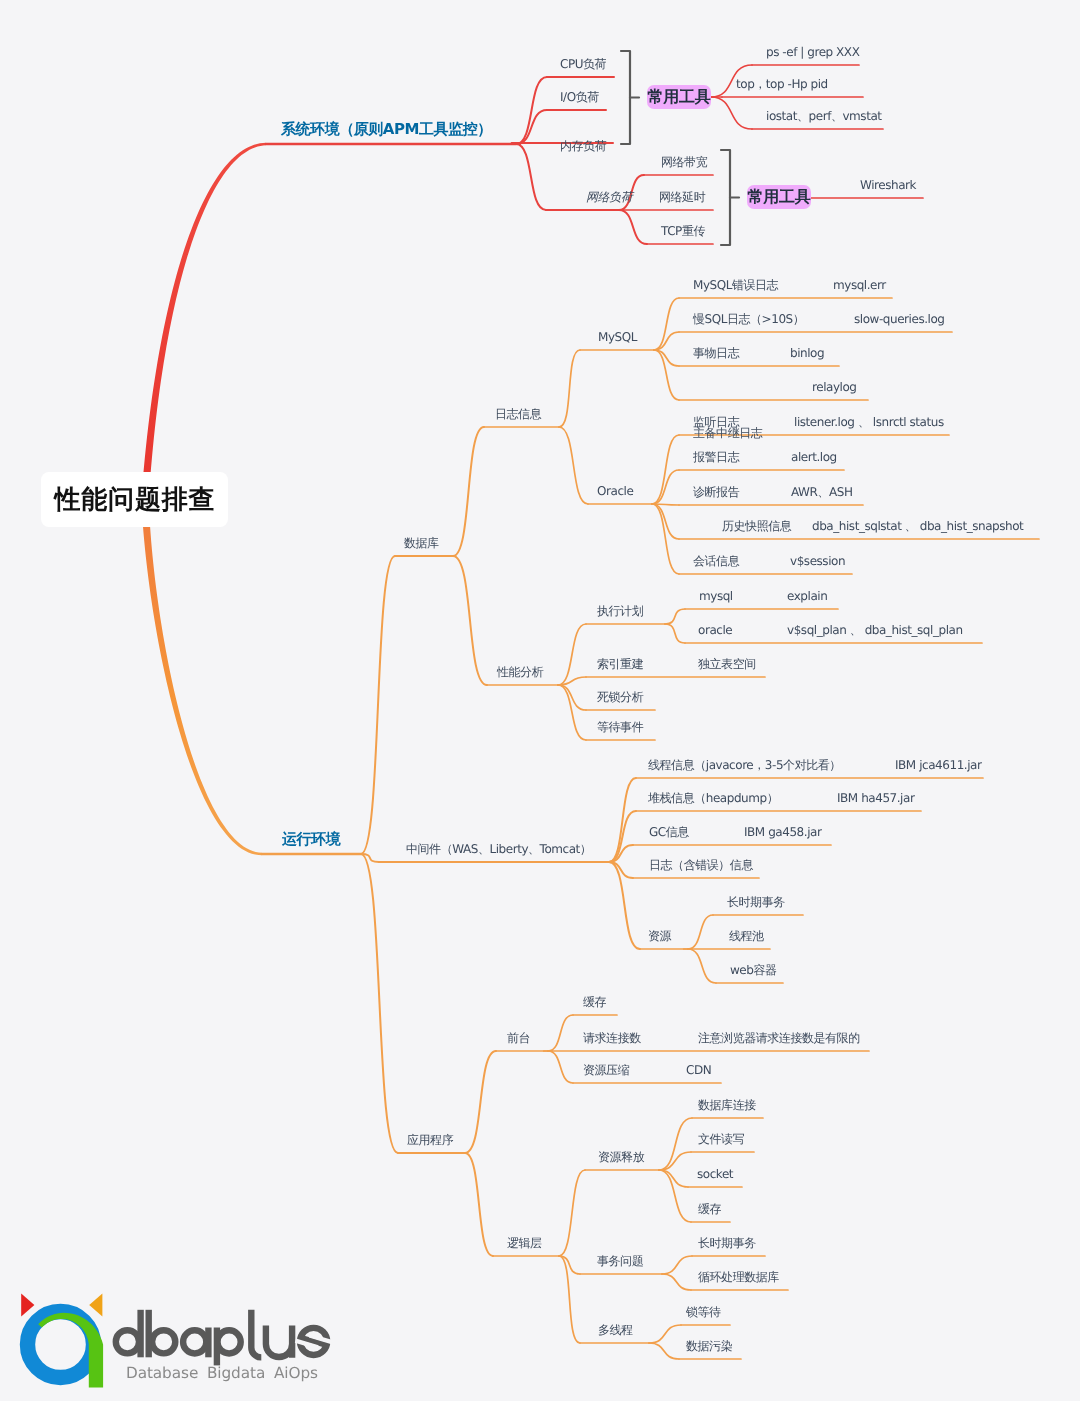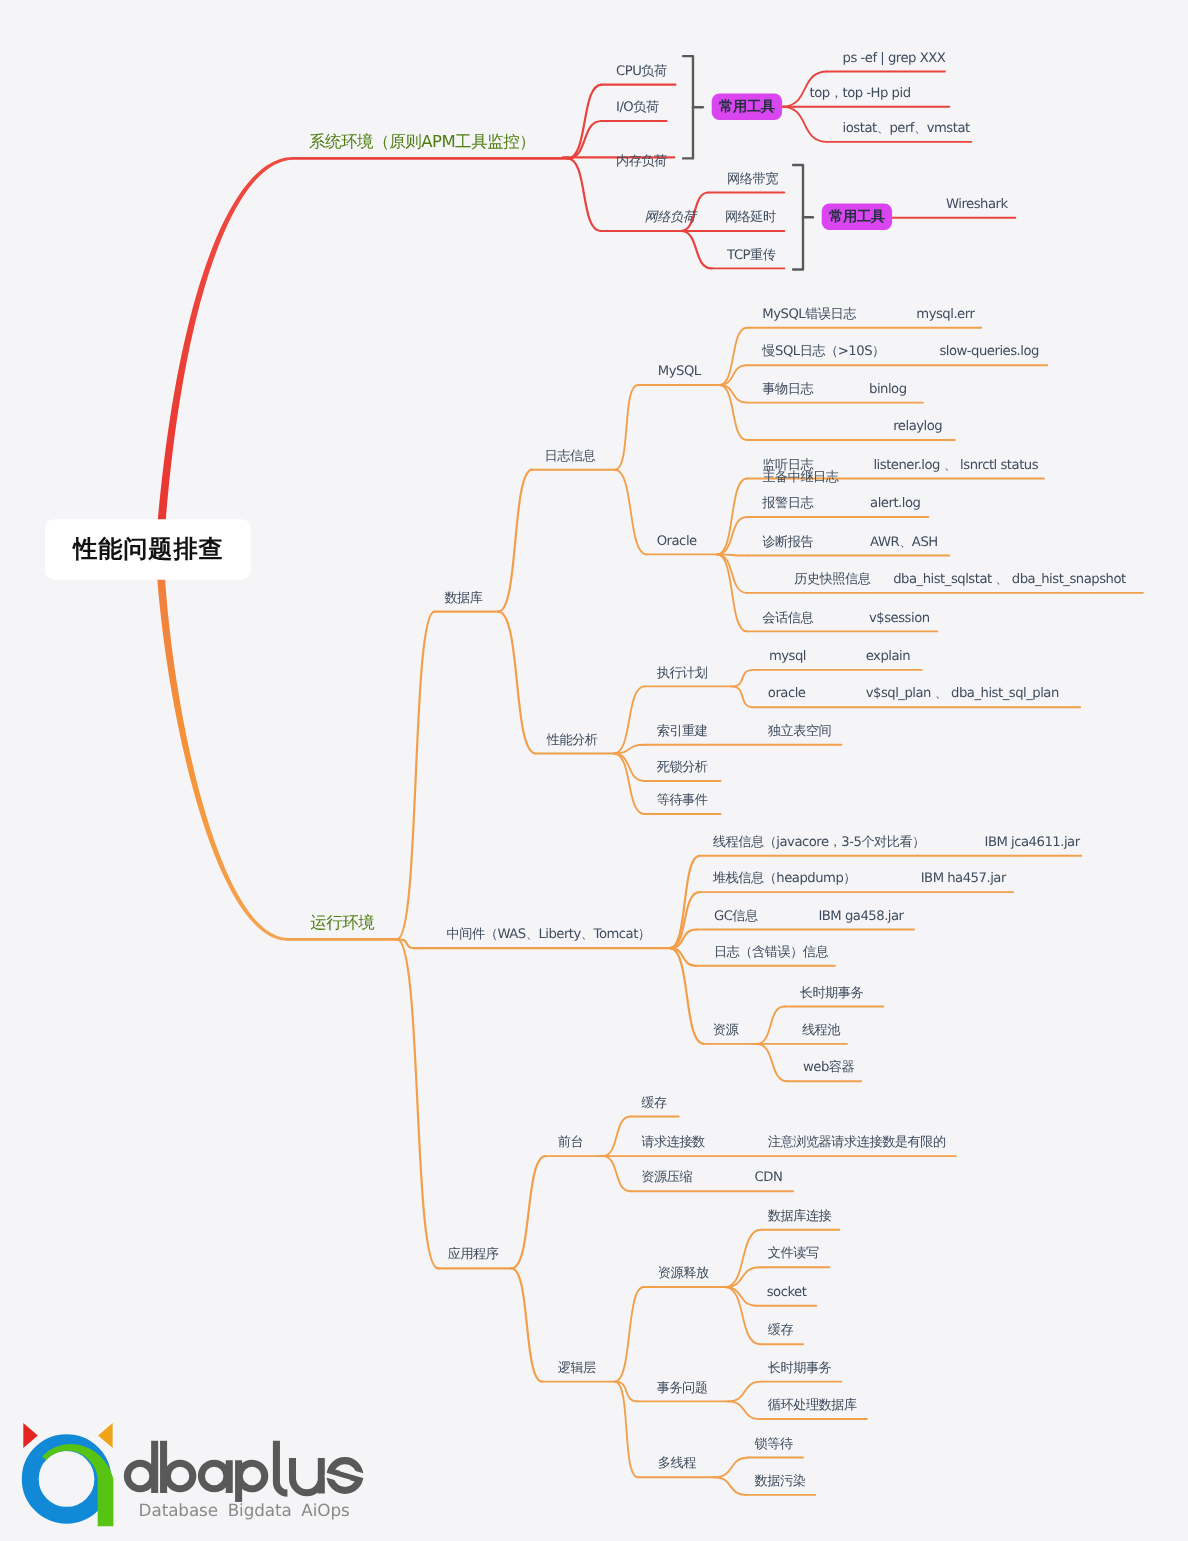--- a/index.html
+++ b/index.html
@@ -2,27 +2,27 @@
 <html><head>
 <meta charset="utf-8">
 <title>性能问题排查</title>
 <style>
   html,body{margin:0;padding:0;}
   body{width:1080px;height:1401px;background:#f5f5f7;overflow:hidden;
        font-family:"DejaVu Sans",sans-serif;-webkit-font-smoothing:antialiased;text-rendering:geometricPrecision;}
   #stage{position:relative;width:1080px;height:1401px;}
   #links{position:absolute;left:0;top:0;}
   .lbl{position:absolute;white-space:nowrap;transform:translateZ(0);color:#3e4b5d;font-size:12px;line-height:1;letter-spacing:-0.45px;}
-  .lbl.b{font-weight:normal;color:#4d7c0f;letter-spacing:-0.45px;}
+  .lbl.b{font-weight:bold;color:#0369a1;letter-spacing:-0.45px;}
   .rootbox{position:absolute;background:#fff;border-radius:8px;
            display:flex;align-items:center;justify-content:center;
-           font-weight:bold;color:#121212;font-size:22px;letter-spacing:0.8px;text-indent:0.8px;}
-  .badge{position:absolute;background:#d946ef;border-radius:7px;
+           font-weight:bold;color:#121212;font-size:26px;letter-spacing:0.8px;text-indent:0.8px;}
+  .badge{position:absolute;background:#f0abfc;border-radius:7px;
          display:flex;align-items:center;justify-content:center;
-         font-weight:bold;color:#22303f;font-size:13px;letter-spacing:-0.3px;}
+         font-weight:bold;color:#22303f;font-size:16px;letter-spacing:-0.3px;}
   #tagline{position:absolute;left:126px;top:1364px;color:#8a8a8a;font-size:15.3px;
            letter-spacing:-0.1px;word-spacing:4px;white-space:nowrap;}
 </style>
 </head>
 <body>
 
 <div id="stage">
   <svg id="links" width="1080" height="1401">
     <defs>
       <linearGradient id="trunkGradA" gradientUnits="userSpaceOnUse" x1="0" y1="144" x2="0" y2="500">

